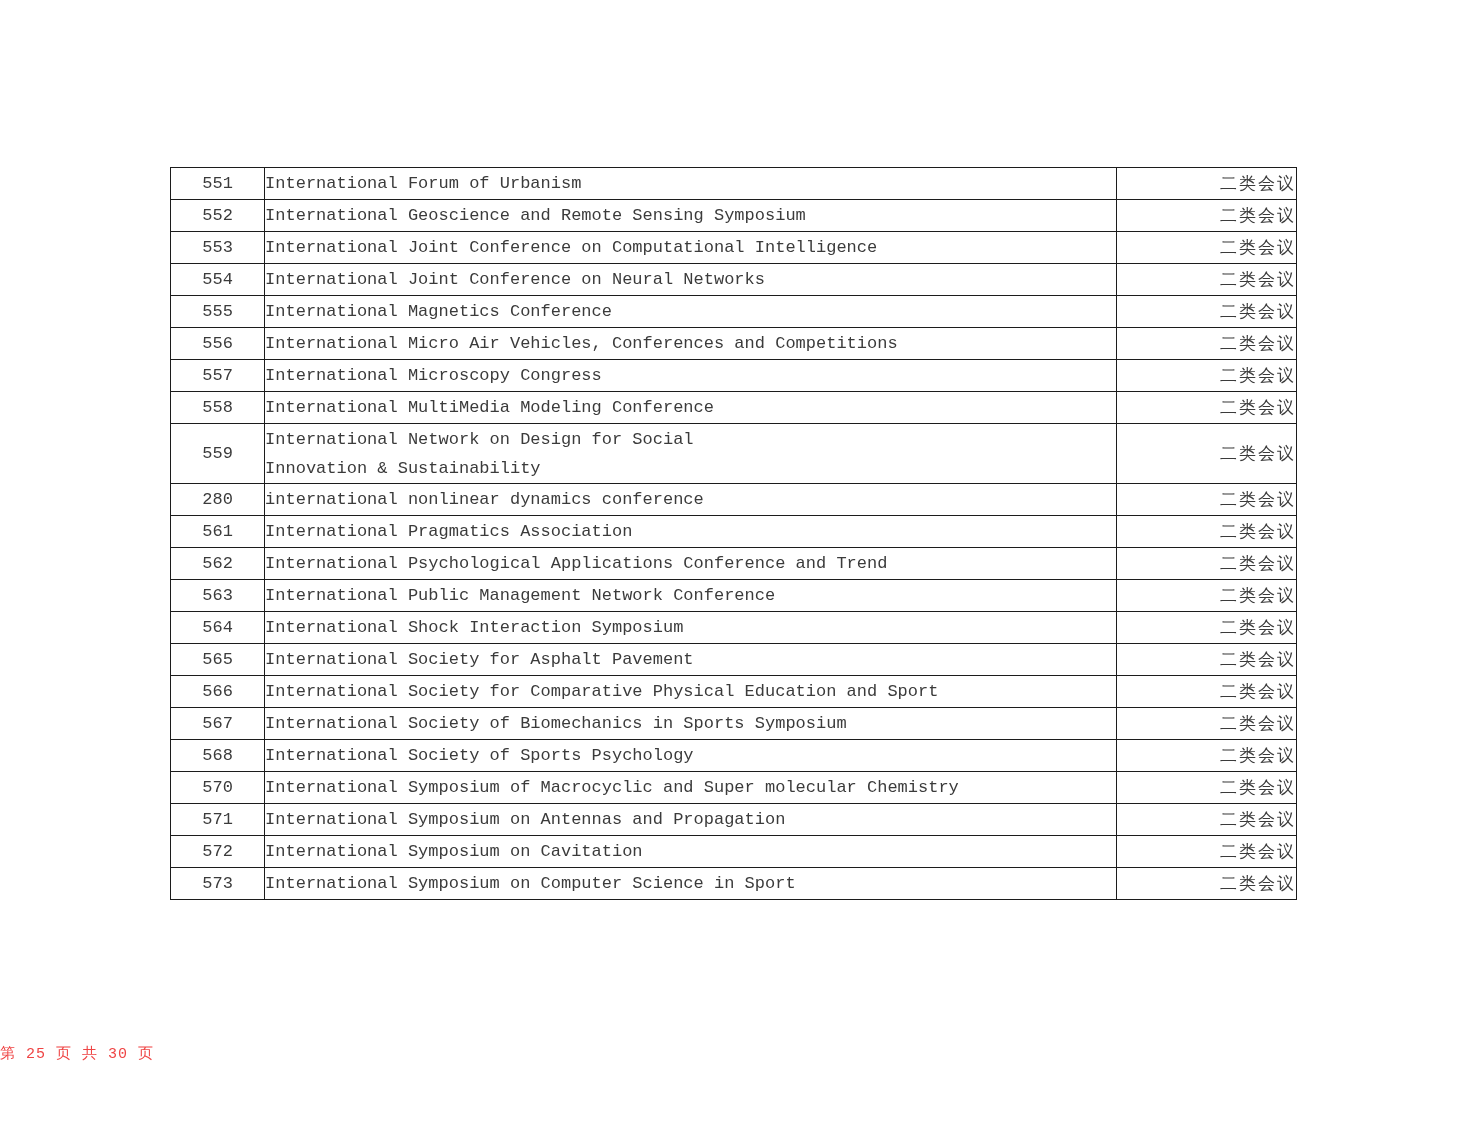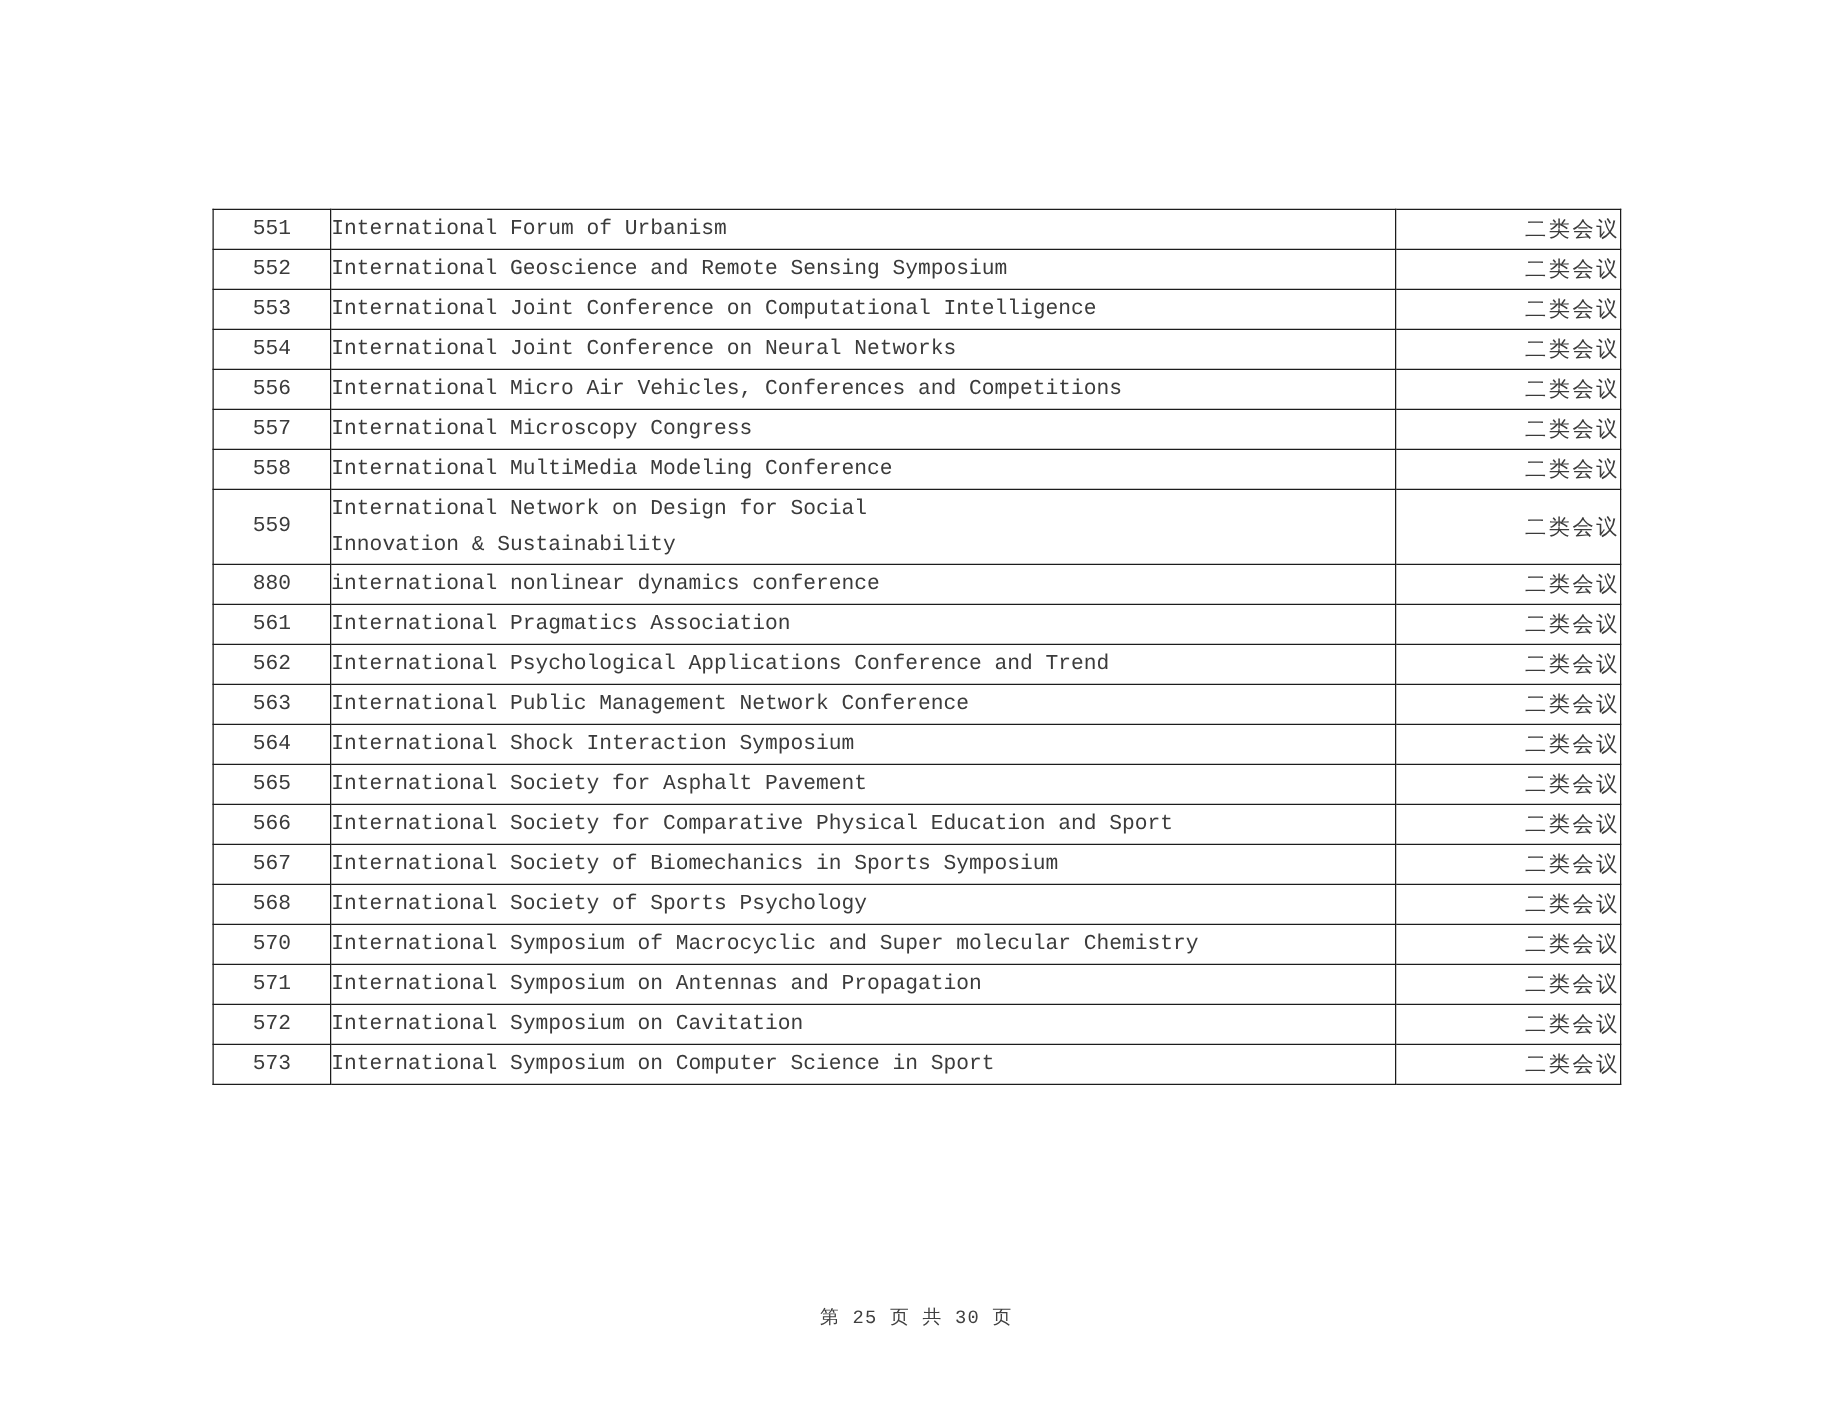--- a/index.html
+++ b/index.html
@@ -52,23 +52,22 @@
     font-size: 17px;
   }
   tr.multiline td {
     height: 60px;
   }
   .footer {
     position: absolute;
     left: 0;
     right: 0;
     top: 1044px;
-    text-align: center;
     font-size: 15px;
-    color: #404040;
+    color: #ef4444;
     letter-spacing: 1px;
   }
 </style>
 </head>
 <body>
 
 <div class="table-wrap">
   <table class="conf-table">
     <tbody id="table-body">
   <tr>
@@ -88,20 +87,25 @@
     <td class="col-name">International Joint Conference on Computational Intelligence</td>
     <td class="col-cat">二类会议</td>
   </tr>
 
   <tr>
     <td class="col-no">554</td>
     <td class="col-name">International Joint Conference on Neural Networks</td>
     <td class="col-cat">二类会议</td>
   </tr>
 
+  <tr>
+    <td class="col-no">555</td>
+    <td class="col-name">International Magnetics Conference</td>
+    <td class="col-cat">二类会议</td>
+  </tr>
 
   <tr>
     <td class="col-no">556</td>
     <td class="col-name">International Micro Air Vehicles, Conferences and Competitions</td>
     <td class="col-cat">二类会议</td>
   </tr>
 
   <tr>
     <td class="col-no">557</td>
     <td class="col-name">International Microscopy Congress</td>
@@ -115,21 +119,21 @@
   </tr>
 
   <tr class="multiline">
     <td class="col-no">559</td>
     <td class="col-name">International Network on Design for Social
 Innovation &amp; Sustainability</td>
     <td class="col-cat">二类会议</td>
   </tr>
 
   <tr>
-    <td class="col-no">880</td>
+    <td class="col-no">280</td>
     <td class="col-name">international nonlinear dynamics conference</td>
     <td class="col-cat">二类会议</td>
   </tr>
 
   <tr>
     <td class="col-no">561</td>
     <td class="col-name">International Pragmatics Association</td>
     <td class="col-cat">二类会议</td>
   </tr>
 

